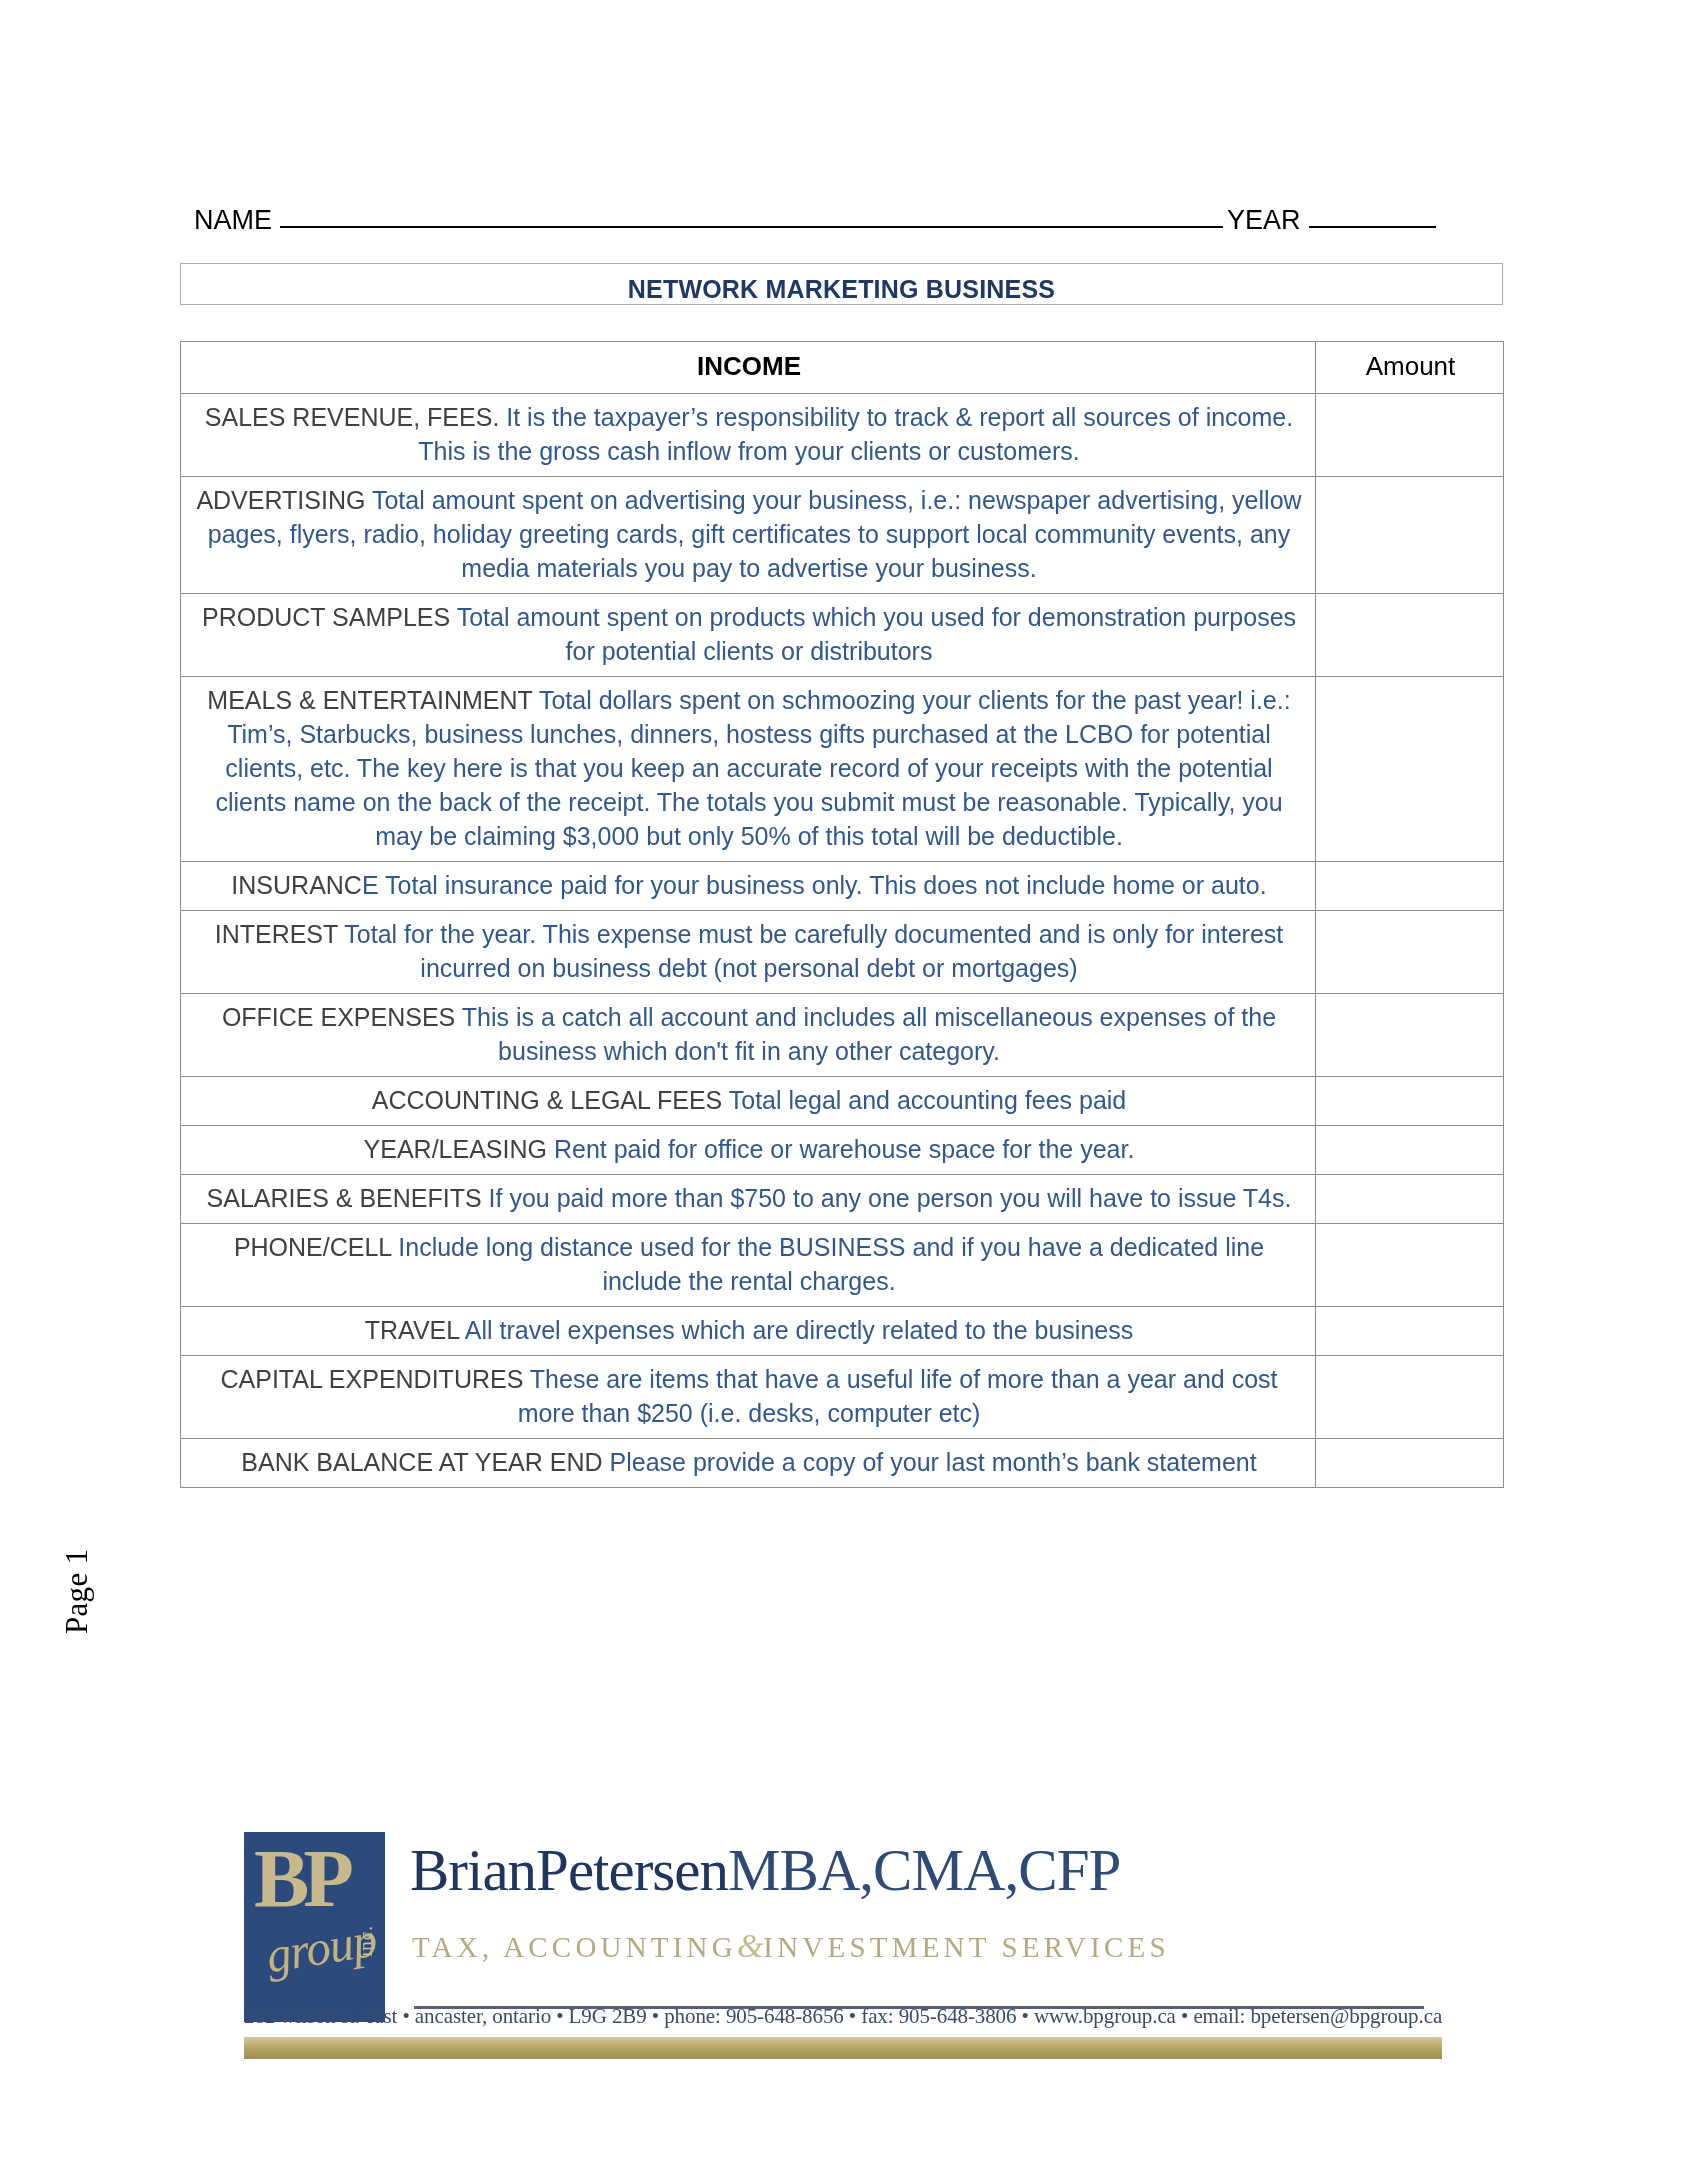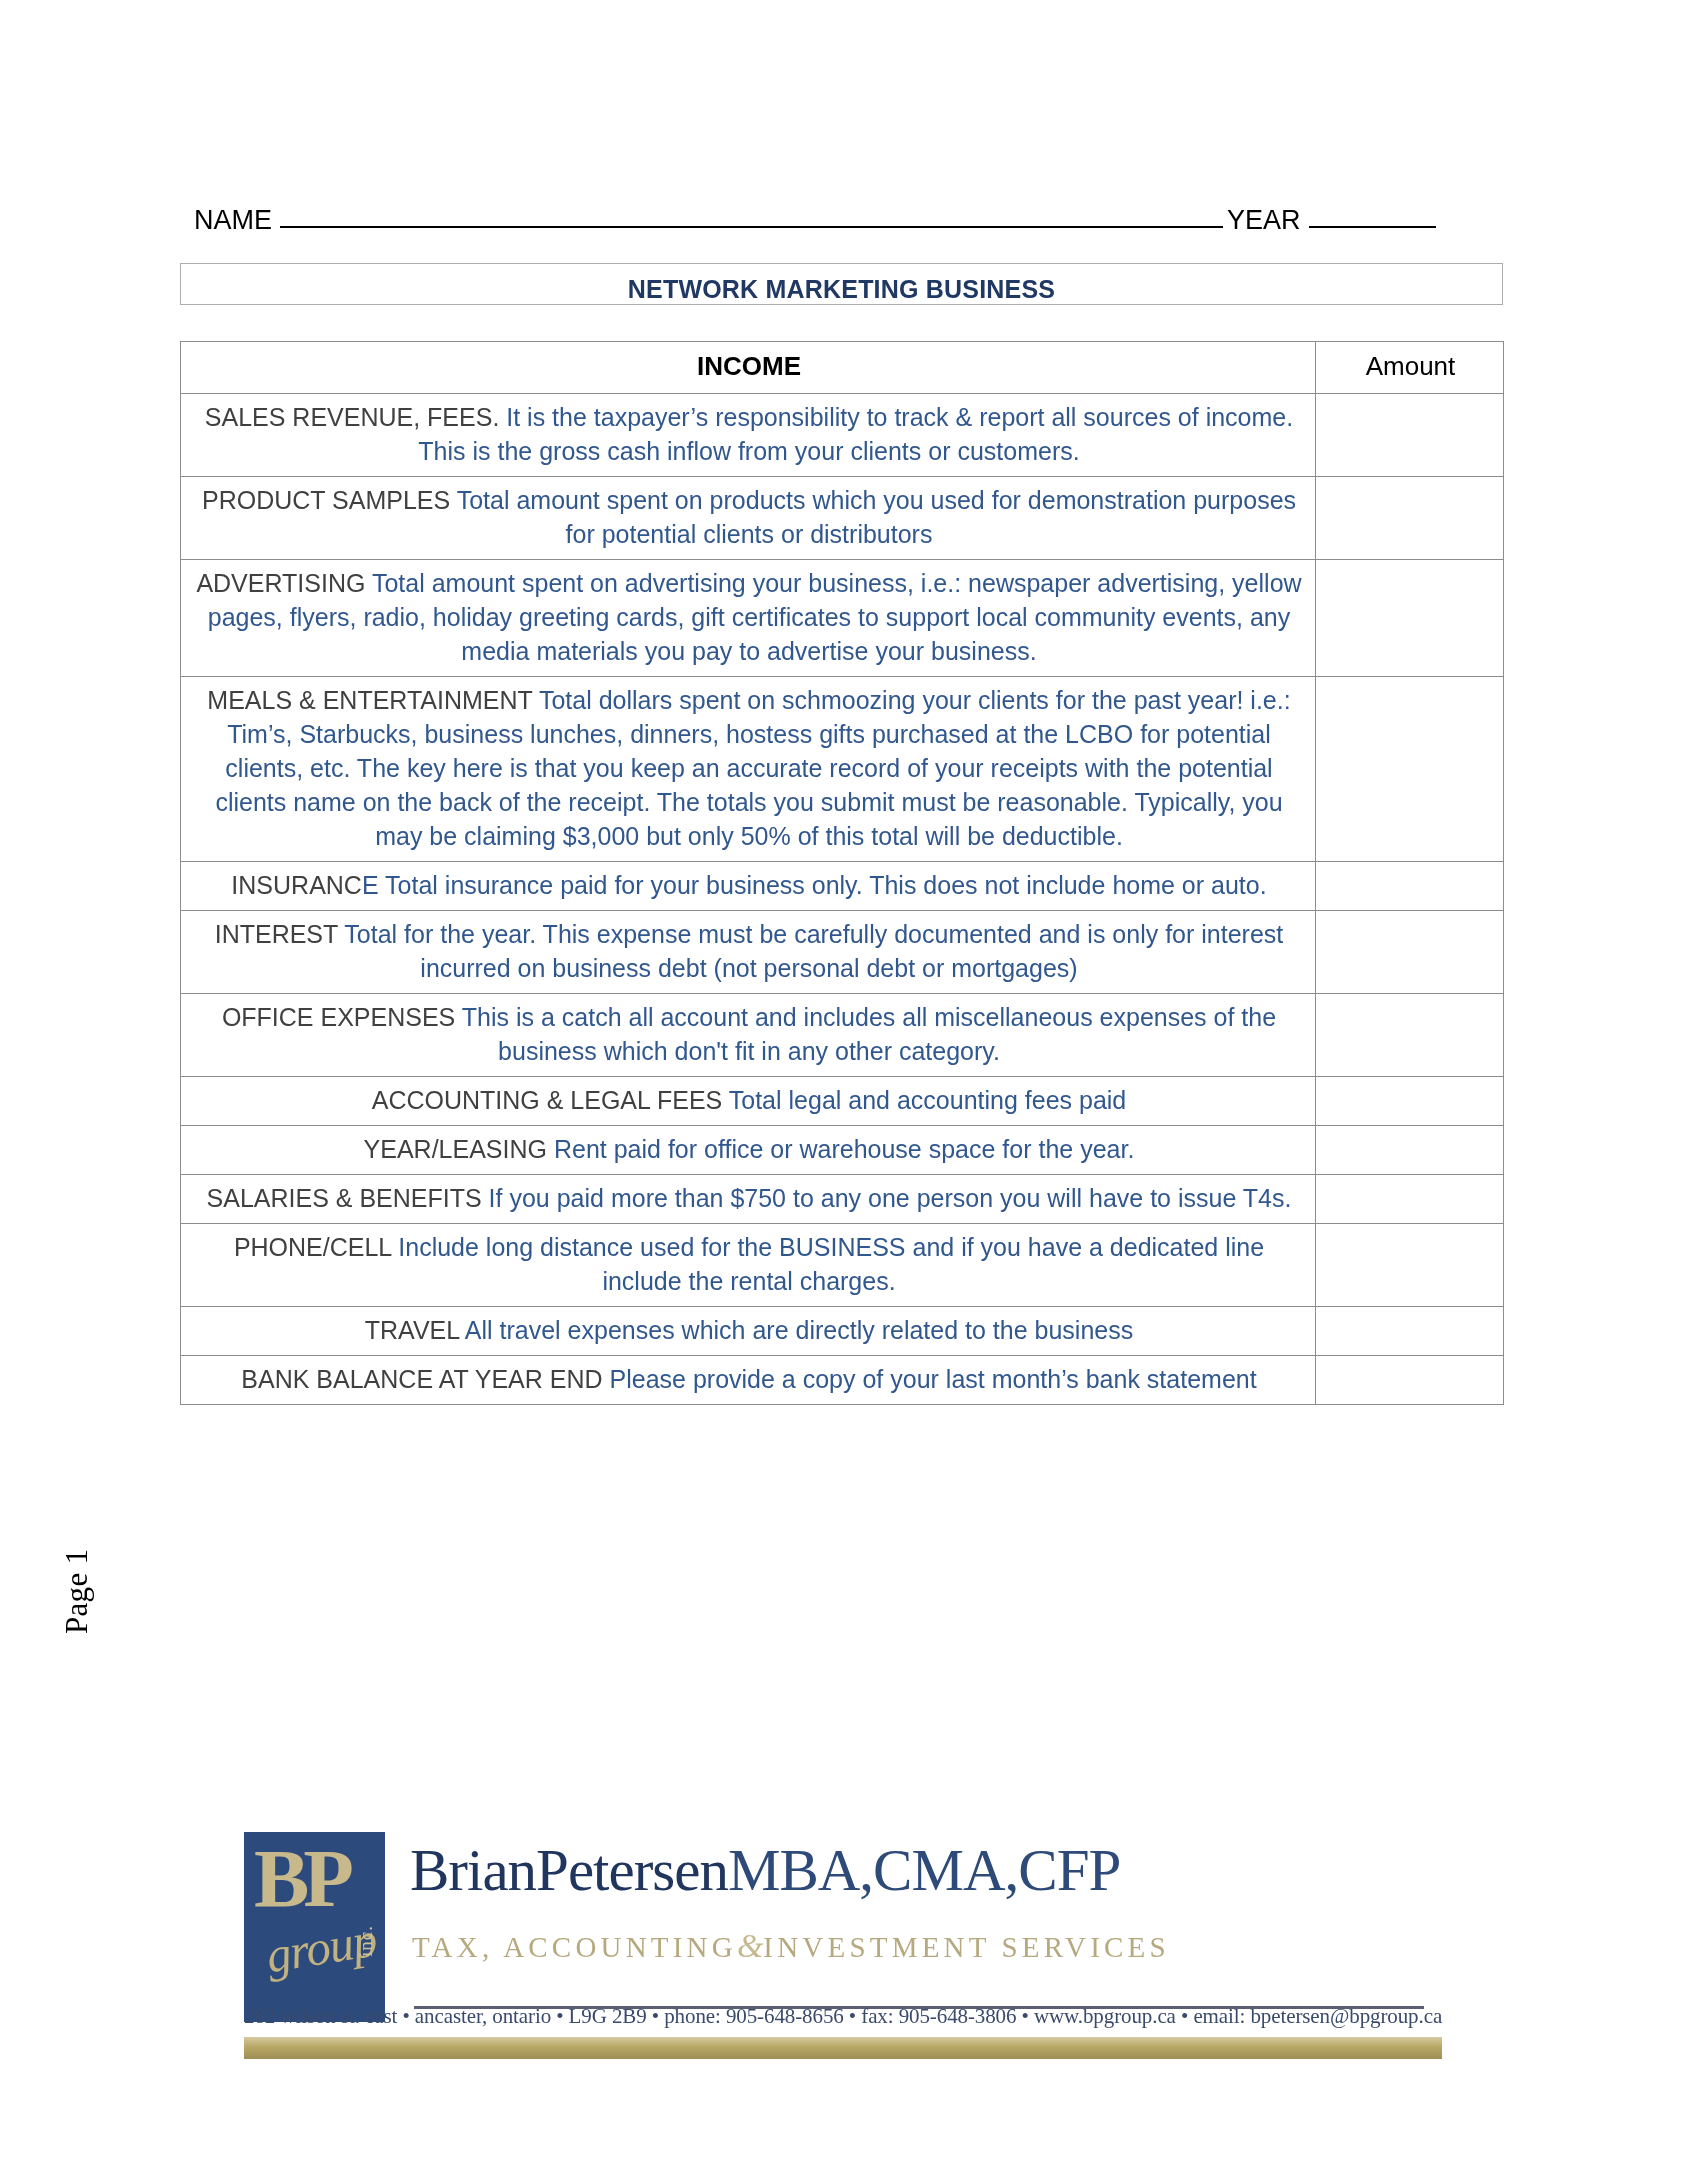--- a/index.html
+++ b/index.html
@@ -276,28 +276,28 @@
         <th class="hdr-income">INCOME</th>
         <th class="hdr-amount">Amount</th>
       </tr>
     </thead>
     <tbody>
         <tr>
           <td><span class="cat">SALES REVENUE, FEES.</span><span>  It is the taxpayer’s responsibility to track &amp; report all sources of income.  This is the gross cash inflow from your clients or customers.</span></td>
           <td class="amount-cell"></td>
         </tr>
         <tr>
+          <td><span class="cat">ADVERTISING</span><span> Total amount spent on advertising your business, i.e.: newspaper advertising, yellow pages, flyers, radio, holiday greeting cards, gift certificates to support local community events, any media materials you pay to advertise your business.</span></td>
+          <td class="amount-cell"></td>
+        </tr>
+        <tr>
           <td><span class="cat">PRODUCT SAMPLES</span><span> Total amount spent on products which you used for demonstration purposes for potential clients or distributors</span></td>
           <td class="amount-cell"></td>
         </tr>
         <tr>
-          <td><span class="cat">ADVERTISING</span><span> Total amount spent on advertising your business, i.e.: newspaper advertising, yellow pages, flyers, radio, holiday greeting cards, gift certificates to support local community events, any media materials you pay to advertise your business.</span></td>
-          <td class="amount-cell"></td>
-        </tr>
-        <tr>
           <td><span class="cat">MEALS &amp; ENTERTAINMENT</span><span> Total dollars spent on schmoozing your clients for the past year!  i.e.: Tim’s, Starbucks, business lunches, dinners, hostess gifts purchased at the LCBO for potential clients, etc.  The key here is that you keep an accurate record of your receipts with the potential clients name on the back of the receipt. The totals you submit must be reasonable.  Typically, you may be claiming $3,000 but only 50% of this total will be deductible.</span></td>
           <td class="amount-cell"></td>
         </tr>
         <tr>
           <td><span class="cat">INSURANC</span><span>E Total insurance paid for your business only.  This does not include home or auto.</span></td>
           <td class="amount-cell"></td>
         </tr>
         <tr>
           <td><span class="cat">INTEREST</span><span> Total for the year. This expense must be carefully documented and is only for interest incurred on business debt (not personal debt or mortgages)</span></td>
           <td class="amount-cell"></td>
@@ -317,20 +317,24 @@
         <tr>
           <td><span class="cat">SALARIES &amp; BENEFITS</span><span> If you paid more than $750 to any one person you will have to issue T4s.</span></td>
           <td class="amount-cell"></td>
         </tr>
         <tr>
           <td><span class="cat">PHONE/CELL</span><span> Include long distance used for the BUSINESS and if you have a dedicated line include the rental charges.</span></td>
           <td class="amount-cell"></td>
         </tr>
         <tr>
           <td><span class="cat">TRAVEL</span><span> All travel expenses which are directly related to the business</span></td>
+          <td class="amount-cell"></td>
+        </tr>
+        <tr>
+          <td><span class="cat">CAPITAL EXPENDITURES</span><span> These are items that have a useful life of more than a year and cost more than $250 (i.e. desks, computer etc)</span></td>
           <td class="amount-cell"></td>
         </tr>
         <tr>
           <td><span class="cat">BANK BALANCE AT YEAR END</span><span>  Please provide a copy of your last month’s bank statement</span></td>
           <td class="amount-cell"></td>
         </tr>
       </tbody>
   </table>
 
   <div class="pagenum">Page 1</div>

